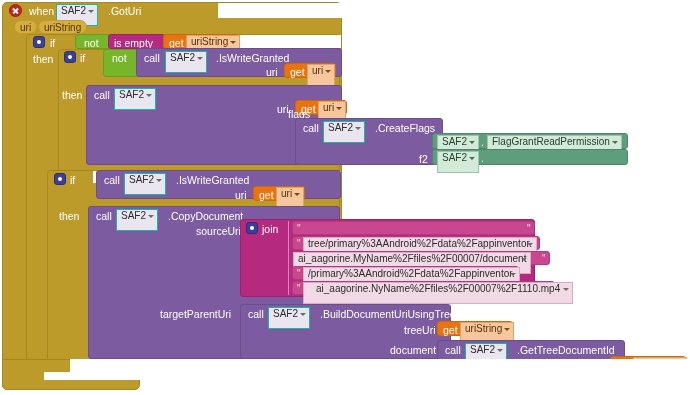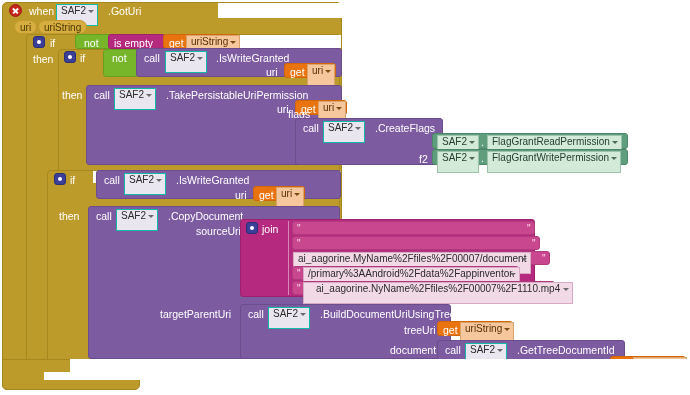--- a/index.html
+++ b/index.html
@@ -112,21 +112,20 @@
 
   <div class="blk c-var" style="left:284px;top:63px;width:52px;height:15px;border-radius:3px;"></div>
   <div class="lbl" style="left:290px;top:67px;">get</div>
   <div class="pill pl-var" style="left:307px;top:64px;">uri</div>
 
   <div class="lbl" style="left:62px;top:90px;">then</div>
 
   <div class="blk c-comp" style="left:86px;top:85px;width:256px;height:80px;border-radius:3px;"></div>
   <div class="lbl" style="left:94px;top:90px;">call</div>
   <div class="pill" style="left:114px;top:88px;">SAF2</div>
-  <div class="lbl" style="left:166px;top:90px;">.TakePersistableUriPermission</div>
 
   <div class="lbl" style="left:277px;top:104px;">uri</div>
   <div class="blk c-var" style="left:295px;top:100px;width:52px;height:15px;border-radius:3px;"></div>
   <div class="lbl" style="left:301px;top:104px;">get</div>
   <div class="pill pl-var" style="left:318px;top:101px;">uri</div>
 
   <div class="lbl" style="left:263px;top:109px;margin-left:25px;">flags</div>
 
   <div class="blk c-comp" style="left:295px;top:118px;width:148px;height:47px;border-radius:3px;"></div>
   <div class="lbl" style="left:303px;top:123px;">call</div>
@@ -137,21 +136,20 @@
   <div class="lbl" style="left:419px;top:154px;">f2</div>
 
   <div class="blk c-getter" style="left:432px;top:133px;width:196px;height:16px;border-radius:3px;"></div>
   <div class="pill pl-get" style="left:437px;top:135px;">SAF2</div>
   <div class="lbl" style="left:481px;top:137px;">.</div>
   <div class="pill pl-get" style="left:487px;top:135px;">FlagGrantReadPermission</div>
 
   <div class="blk c-getter" style="left:432px;top:149px;width:196px;height:16px;border-radius:3px;"></div>
   <div class="pill pl-get" style="left:437px;top:151px;">SAF2</div>
   <div class="lbl" style="left:481px;top:153px;">.</div>
-  <div class="pill pl-get" style="left:487px;top:151px;">FlagGrantWritePermission</div>
 
   <div class="blk c-ctrl" style="left:47px;top:170px;width:293px;height:200px;border-radius:4px;"></div>
   <div class="cut" style="left:93px;top:171px;width:248px;height:12px;"></div>
 
   <div class="gear" style="left:54px;top:173px;"></div>
   <div class="lbl" style="left:70px;top:175px;">if</div>
 
   <div class="blk c-comp" style="left:96px;top:170px;width:245px;height:29px;border-radius:3px;"></div>
   <div class="lbl" style="left:104px;top:175px;">call</div>
   <div class="pill" style="left:124px;top:173px;">SAF2</div>
@@ -175,20 +173,21 @@
   <div class="gear" style="left:246px;top:222px;"></div>
   <div class="lbl" style="left:262px;top:224px;">join</div>
   <div class="vsep" style="left:288px;top:221px;height:74px;"></div>
 
   <div class="blk c-textlit" style="left:292px;top:221px;width:243px;height:14px;border-radius:3px;"></div>
   <div class="q" style="left:297px;top:224px;">"</div>
   <div class="q" style="left:527px;top:224px;">"</div>
 
   <div class="blk c-textlit" style="left:292px;top:236px;width:248px;height:14px;border-radius:3px;"></div>
   <div class="q" style="left:297px;top:239px;">"</div>
+  <div class="pill" style="left:303px;top:237px;background:#f2d9e6;border-color:#d9aac6;color:#2b2b2b;padding:0 4px;">tree/primary%3AAndroid%2Fdata%2Fappinventor.</div>
   <div class="q" style="left:532px;top:239px;">"</div>
 
   <div class="blk c-textlit" style="left:292px;top:251px;width:258px;height:14px;border-radius:3px;"></div>
   <div class="q" style="left:297px;top:254px;">"</div>
   <div class="pill" style="left:293px;top:252px;background:#f2d9e6;border-color:#d9aac6;color:#2b2b2b;padding:0 4px;">ai_aagorine.MyName%2Ffiles%2F00007/document</div>
   <div class="q" style="left:542px;top:254px;">"</div>
 
   <div class="blk c-textlit" style="left:292px;top:266px;width:227px;height:14px;border-radius:3px;"></div>
   <div class="q" style="left:297px;top:269px;">"</div>
   <div class="pill" style="left:303px;top:267px;background:#f2d9e6;border-color:#d9aac6;color:#2b2b2b;padding:0 4px;">/primary%3AAndroid%2Fdata%2Fappinventor.</div>

